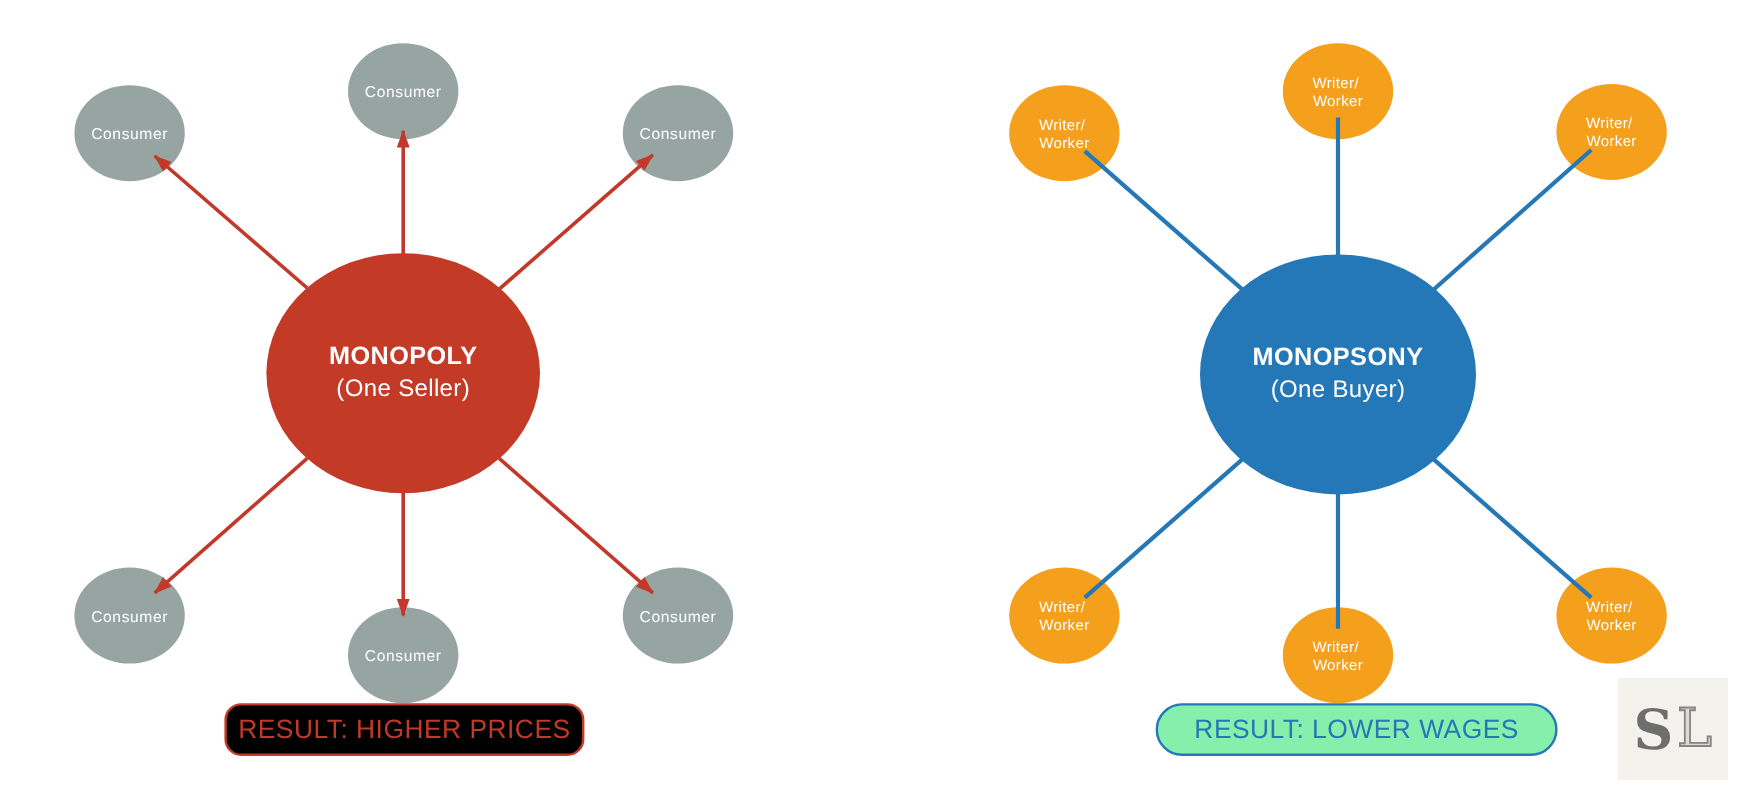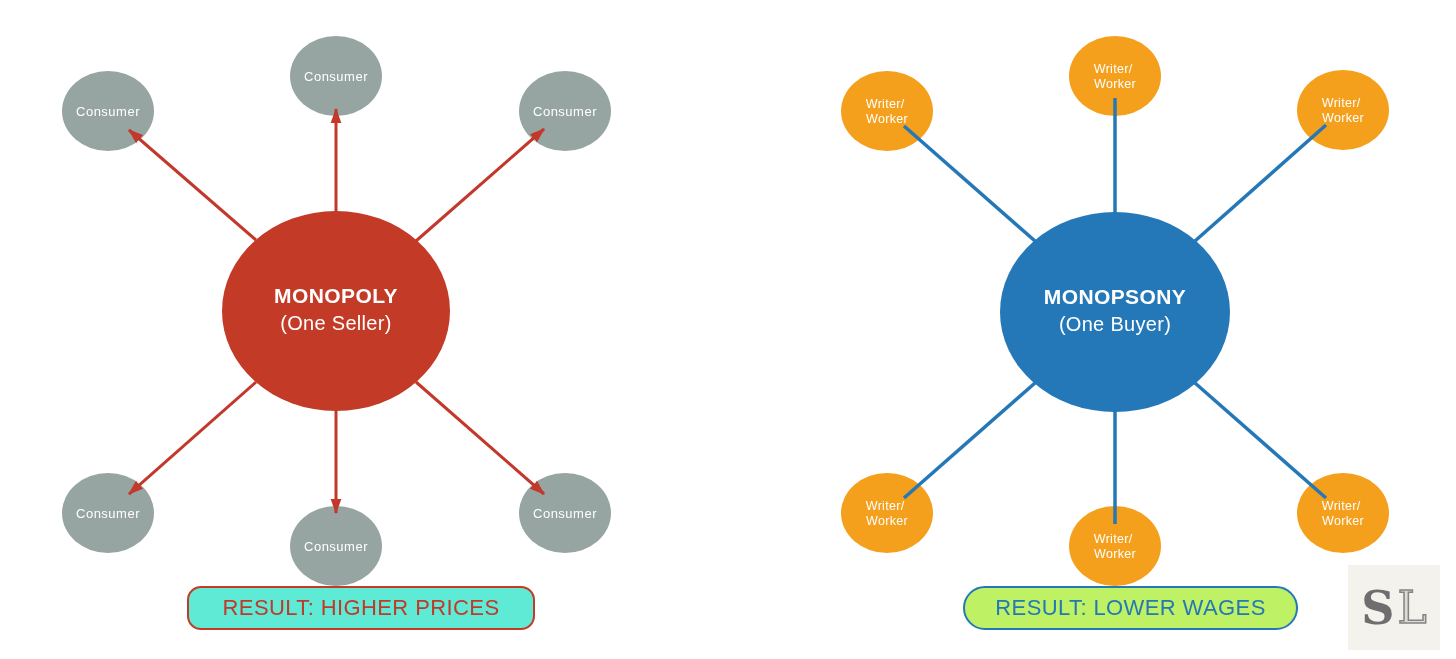--- a/index.html
+++ b/index.html
@@ -36,31 +36,31 @@
     display: flex;
     align-items: center;
     justify-content: center;
     font-size: 22px;
     letter-spacing: .4px;
     white-space: nowrap;
     z-index: 3;
   }
   #result-monopoly {
     left: 187px;
-    width: 348px;
+    width: 300px;
     color: #c0392b;
     border-color: #c33a27;
-    background: #5eead4;
+    background: #000000;
   }
   #result-monopsony {
     left: 963px;
     width: 335px;
     color: #2578b5;
     border-color: #2578b7;
-    background: #bef264;
+    background: #86efac;
     border-radius: 22px;
   }
 
   #logo-badge {
     position: absolute;
     left: 1348px;
     top: 565px;
     width: 92px;
     height: 85px;
     background: #f4f2ec;

